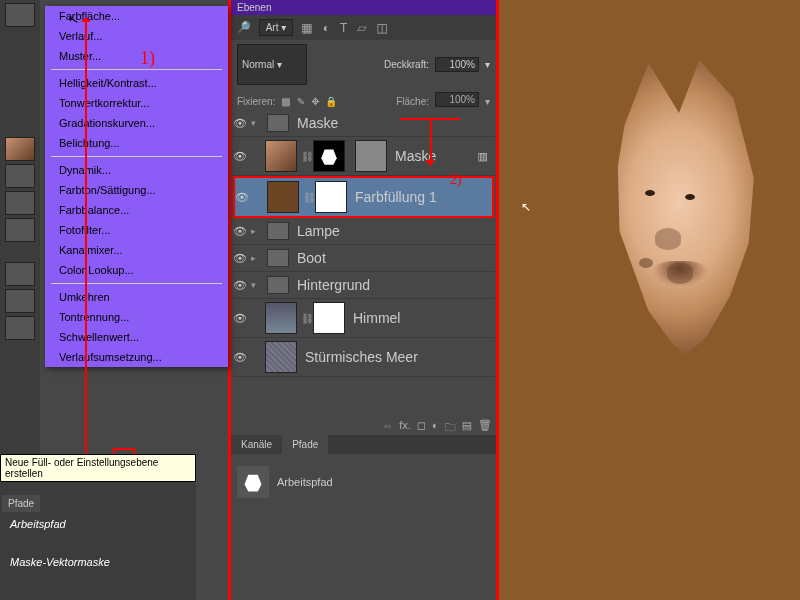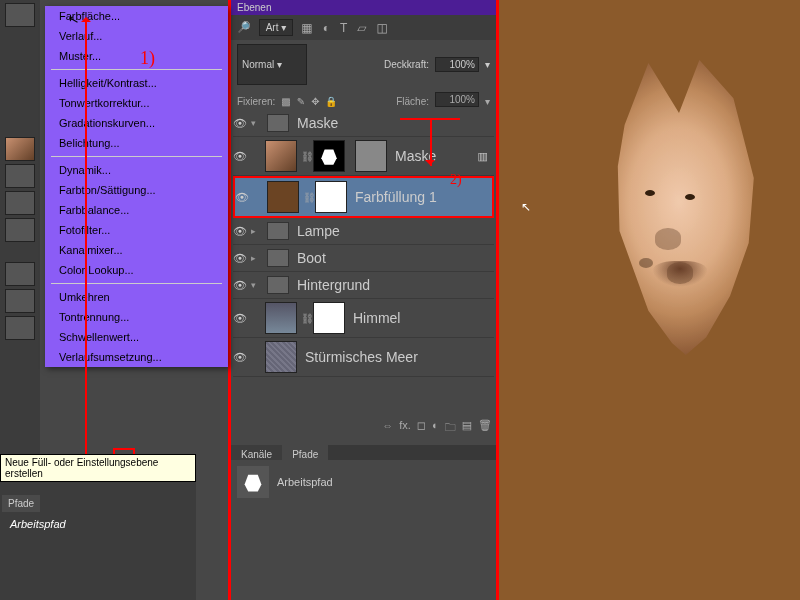--- a/index.html
+++ b/index.html
@@ -45,21 +45,21 @@
 .th.mask{background:#000;position:relative}
 .th.mask::after{content:"";position:absolute;inset:4px;background:#fff;clip-path:polygon(30% 20%,70% 20%,85% 60%,70% 90%,30% 90%,15% 60%)}
 .th.grey{background:#888}
 .th.cloud{background:linear-gradient(#556,#789)}
 .th.sea{background:repeating-linear-gradient(45deg,#667,#667 2px,#778 2px,#778 4px)}
 .lname{flex:1;padding-left:4px;font-size:14px}
 .sel{border:2px solid red;background:#5a7aa0}
 .link{width:8px;font-size:10px;color:#aaa}
 .folder{width:20px;height:16px;background:#666;border:1px solid #333}
 .btmIcons{position:absolute;bottom:162px;right:4px;display:flex;gap:6px;color:#aaa;font-size:11px}
-.tabs2{position:absolute;bottom:136px;left:0;width:100%;background:#383838;display:flex;font-size:10px}
+.tabs2{position:absolute;bottom:146px;left:0;width:100%;background:#383838;display:flex;font-size:10px}
 .tabs2 .t{padding:4px 10px;background:#3c3c3c}
 .tabs2 .t.act{background:#474747}
 .paths{position:absolute;bottom:0;left:0;width:100%;height:140px;background:#474747}
 .prow{display:flex;align-items:center;gap:8px;padding:6px}
 .pth{width:32px;height:32px;background:#555;position:relative}
 .pth::after{content:"";position:absolute;inset:4px;background:#fff;clip-path:polygon(30% 20%,70% 20%,85% 60%,70% 90%,30% 90%,15% 60%)}
 .ptitle{background:#4c1d95;padding:2px 6px;font-size:10px}
 .face{position:absolute;top:60px;left:95px;width:170px;height:295px;background:radial-gradient(ellipse 70% 60% at 50% 48%,#e6c3a8 0%,#d4a884 42%,#b8885f 64%,#8d5f3e 86%,#6b4423 100%);clip-path:polygon(18% 22%,32% 1%,50% 18%,62% 0%,82% 13%,94% 40%,91% 62%,80% 80%,66% 94%,54% 100%,46% 96%,32% 85%,15% 58%,14% 36%);filter:contrast(1.1)}
 .face::before{content:"";position:absolute;top:44%;left:30%;width:10px;height:6px;background:#3a2818;border-radius:50%;box-shadow:40px 4px 0 #3a2818, 18px 46px 0 8px rgba(90,60,40,.35), -4px 70px 0 2px rgba(70,48,30,.45), 30px 80px 0 8px rgba(80,54,35,.35)}
 .face::after{content:"";position:absolute;top:68%;left:34%;width:56px;height:26px;background:radial-gradient(ellipse at 50% 30%,#6b4530 0%,transparent 70%);border-radius:40%}
@@ -116,20 +116,21 @@
     <span>◻</span>
     <span>◐</span>
     <span>🗀</span>
     <span>▤</span>
     <span>🗑</span>
    </div>
    <div class="fxsel"></div>
    <div class="tooltip">Neue Füll- oder Einstellungsebene erstellen</div>
    <div class="tab">Pfade</div>
    <div class="lab">Arbeitspfad</div>
+   <div class="lab" style="margin-top:14px">Maske-Vektormaske</div>
   </div>
  </div>
 
  <div class="col col2">
   <div class="ptitle">Ebenen</div>
   <div class="artbar">
    <span>🔎</span>
    <span class="artsel"><span>Art</span> ▾</span>
    <div class="glyphs">
     <span>▦</span>

